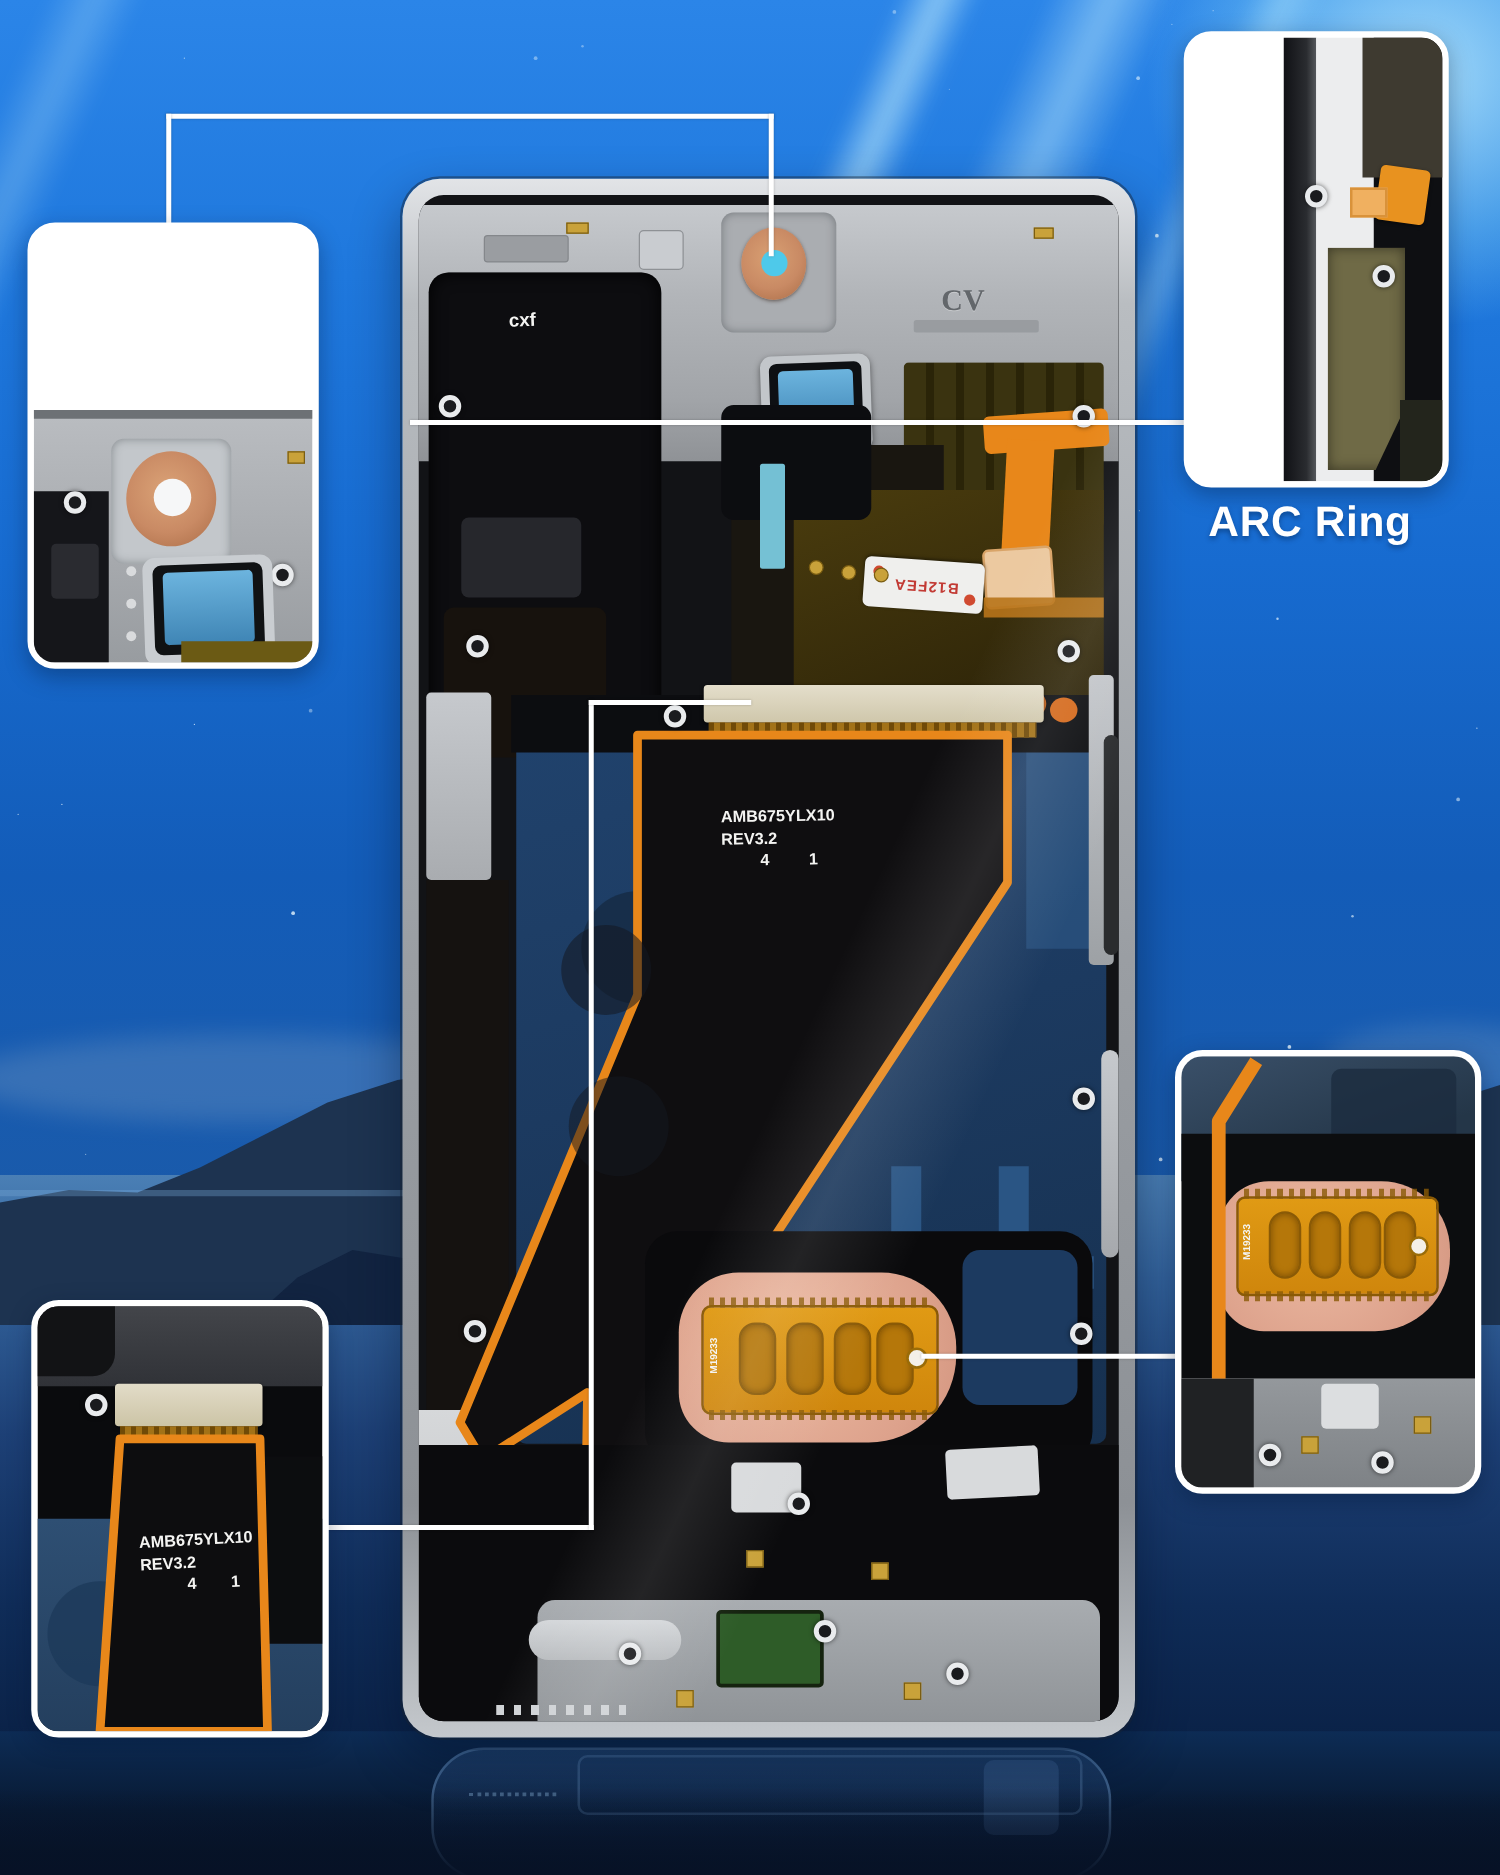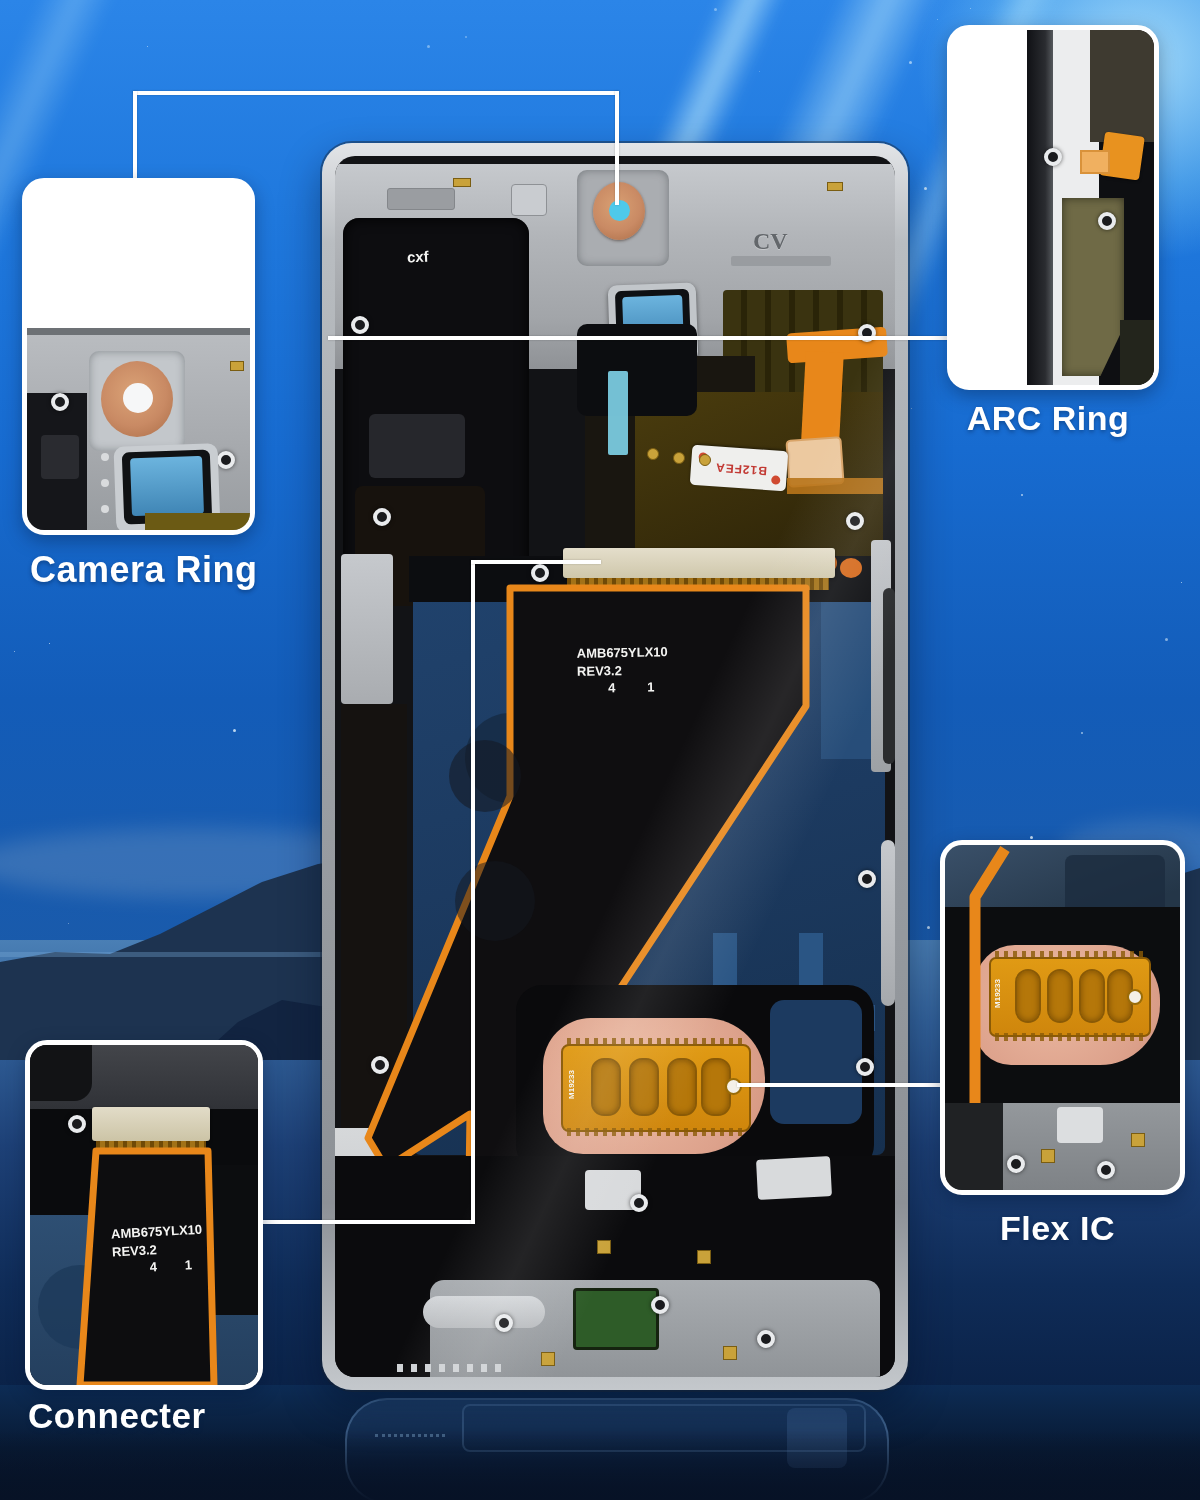--- a/index.html
+++ b/index.html
@@ -360,21 +360,18 @@
       <polygon points="66,106 178,106 184,340 50,340" fill="#0d0d0f" stroke="#e8871a" stroke-width="7" stroke-linejoin="round"></polygon>
     </svg>
     <div class="abs tinytxt" style="left:82px;top:178px;font-size:13px;line-height:1.35;transform:rotate(-3deg);">
       <div>AMB675YLX10</div>
       <div>REV3.2</div>
       <div style="text-align:right;letter-spacing:12px;">4  1</div>
     </div>
   </div>
 
   <div class="abs lbl" style="left:30px;top:548px;font-size:36px;">
-    <div>Camera Ring</div>
   </div>
   <div class="abs lbl" style="left:937px;top:398px;width:222px;font-size:34px;text-align:center;">ARC Ring</div>
-  <div class="abs lbl" style="left:940px;top:1208px;width:235px;font-size:34px;text-align:center;">Flex IC</div>
   <div class="abs lbl" style="left:28px;top:1395px;font-size:35px;">
-    <div>Connecter</div>
   </div>
 
 </div>
 
 </body></html>

